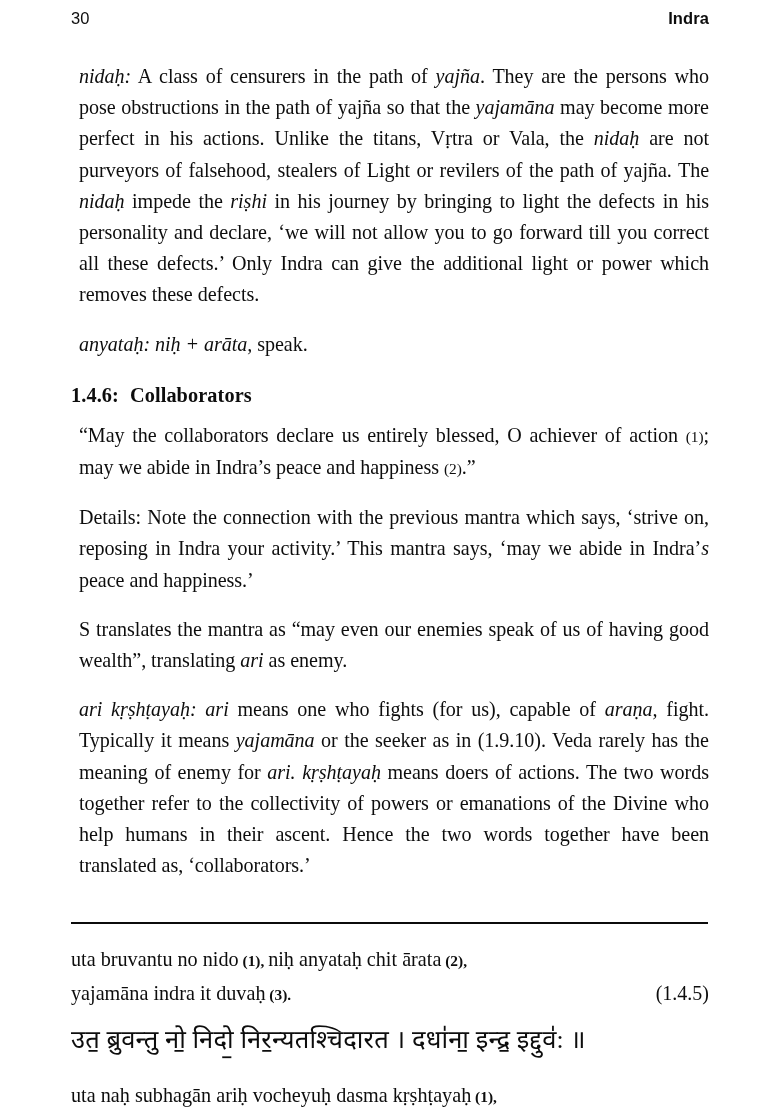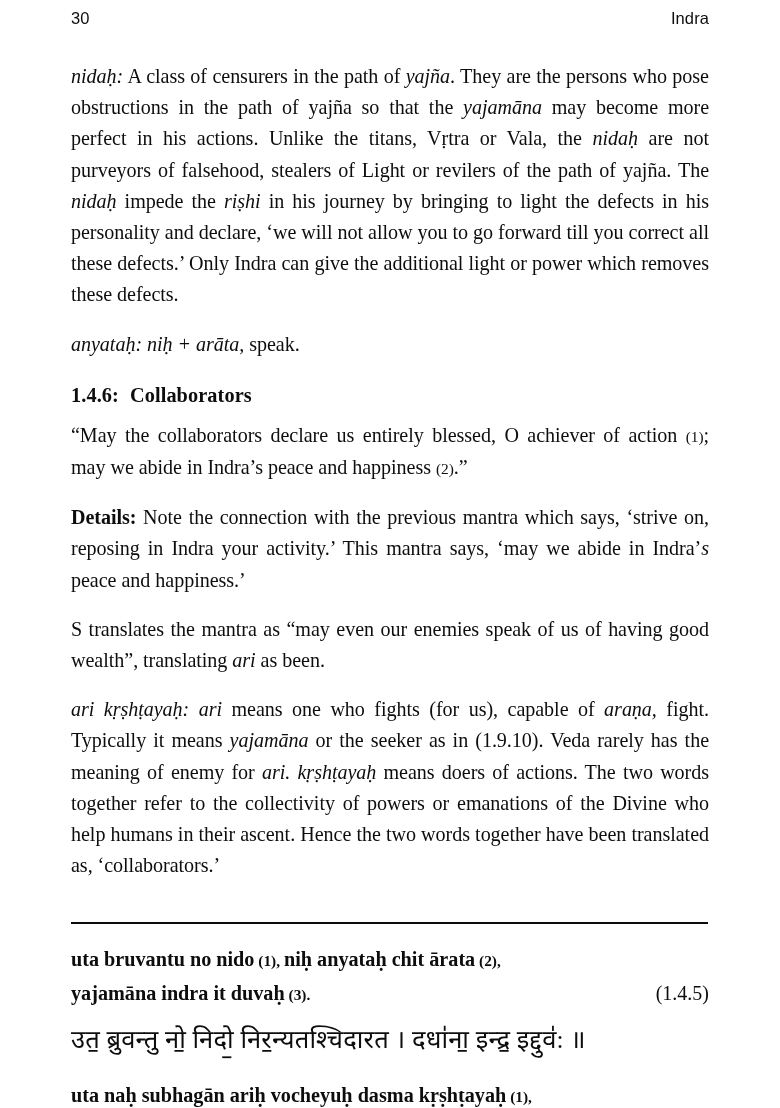--- a/index.html
+++ b/index.html
@@ -35,38 +35,38 @@
     display: flex;
     justify-content: space-between;
     align-items: baseline;
     font-family: "Liberation Sans", "DejaVu Sans", sans-serif;
     font-size: 16.5px;
     letter-spacing: 0.1px;
     padding-top: 9px;
     height: 24px;
   }
   .running-head .folio { font-weight: 400; }
-  .running-head .title { font-weight: 400; }
+  .running-head .title { font-weight: 700; }
 
   
   .body-block {
     margin-top: 28px;
   }
   p.para {
-    margin: 0 0 0 0;
+    margin: 0 0 0 8px;
     font-size: 20.1px;
     line-height: 31.2px;
     text-align: justify;
     text-justify: inter-word;
     hyphens: none;
     letter-spacing: -0.05px;
   }
   p.para + p.para { margin-top: 18px; }
   .i { font-style: italic; }
-  .b { font-weight: bold; }
+  .b { font-weight: normal; }
   .num-small {
     font-size: 15.4px;
   }
 
   
   h2.section-heading {
     font-size: 20.3px;
     font-weight: bold;
     margin: 22px 0 12px 0;
     line-height: 26px;
@@ -124,21 +124,21 @@
     <div class="body-block">
       <p class="para"><span class="i">nidaḥ:</span><span> A class of censurers in the path of </span><span class="i">yajña</span><span>. They are the persons who pose obstructions in the path of yajña so that the </span><span class="i">yajamāna</span><span> may become more perfect in his actions. Unlike the titans, Vṛtra or Vala, the </span><span class="i">nidaḥ</span><span> are not purveyors of falsehood, stealers of Light or revilers of the path of yajña. The </span><span class="i">nidaḥ</span><span> impede the </span><span class="i">riṣhi</span><span> in his journey by bringing to light the defects in his personality and declare, ‘we will not allow you to go forward till you correct all these defects.’ Only Indra can give the additional light or power which removes these defects.</span></p>
       <p class="para"><span class="i">anyataḥ: niḥ + arāta,</span><span> speak.</span></p>
 
       <h2 class="section-heading">
         <span class="hd-num">1.4.6:</span><span>Collaborators</span>
       </h2>
 
       <p class="para"><span>“May the collaborators declare us entirely blessed, O achiever of action </span><span class="num-small">(1)</span><span>; may we abide in Indra’s peace and happiness </span><span class="num-small">(2)</span><span>.”</span></p>
       <p class="para"><span class="b">Details:</span><span> Note the connection with the previous mantra which says, ‘strive on, reposing in Indra your activity.’ This mantra says, ‘may we abide in Indra’</span><span class="i">s</span><span> peace and happiness.’</span></p>
-      <p class="para"><span>S translates the mantra as “may even our enemies speak of us of having good wealth”, translating </span><span class="i">ari</span><span> as been.</span></p>
+      <p class="para"><span>S translates the mantra as “may even our enemies speak of us of having good wealth”, translating </span><span class="i">ari</span><span> as enemy.</span></p>
       <p class="para"><span class="i">ari kṛṣhṭayaḥ:</span><span> </span><span class="i">ari</span><span> means one who fights (for us), capable of </span><span class="i">araṇa,</span><span> fight. Typically it means </span><span class="i">yajamāna</span><span> or the seeker as in (1.9.10). Veda rarely has the meaning of enemy for </span><span class="i">ari.</span><span> </span><span class="i">kṛṣhṭayaḥ</span><span> means doers of actions. The two words together refer to the collectivity of powers or emanations of the Divine who help humans in their ascent. Hence the two words together have been translated as, ‘collaborators.’</span></p>
     </div>
 
     <div class="divider-wrap">
       <hr class="divider">
     </div>
 
     <div class="mantra-block">
       <div class="mantra-line">
         <span class="txt"><span class="b">uta bruvantu no nido</span><span class="num-small"> (1)</span><span class="num-small">, </span><span class="b">niḥ anyataḥ chit ārata</span><span class="num-small"> (2)</span><span class="num-small">,</span></span>

